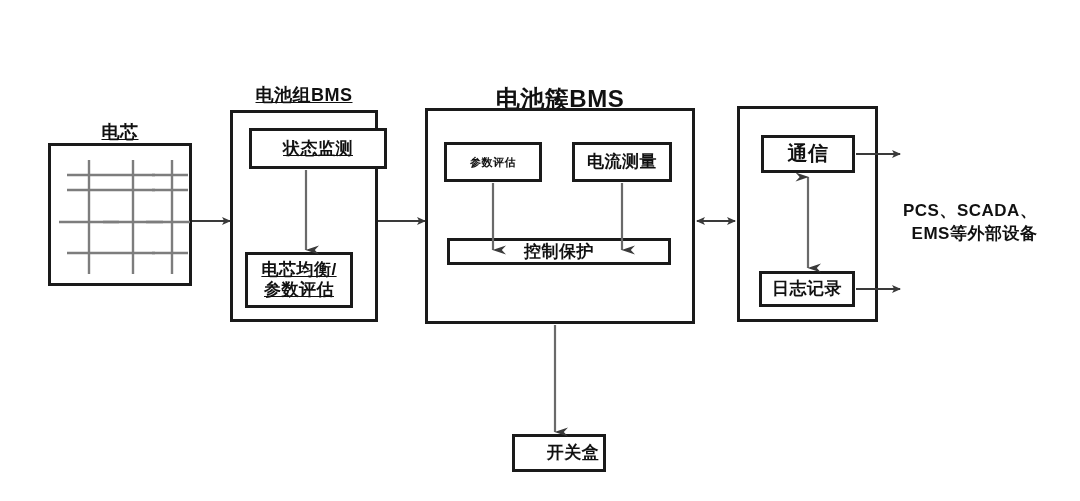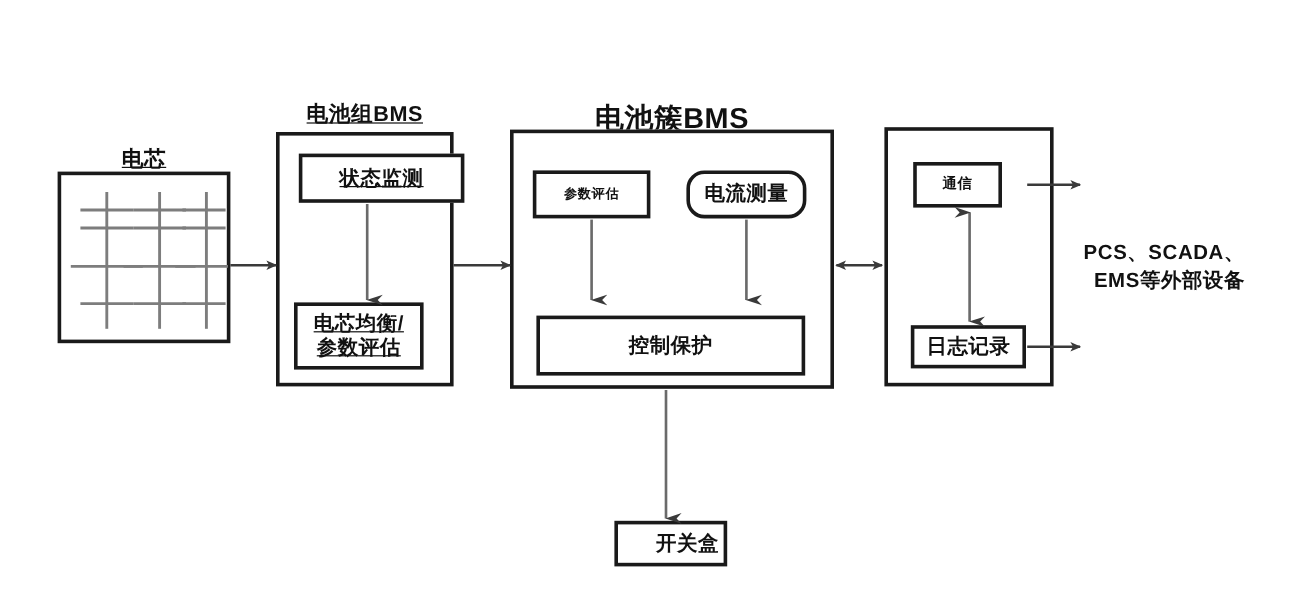--- a/index.html
+++ b/index.html
@@ -101,28 +101,28 @@
     <span>电芯均衡/</span>
     <span>参数评估</span>
   </div>
 
   <div class="group-title" style="left:425px; top:83px; width:270px; font-size:24px;">电池簇BMS</div>
 
   <div class="outer-box" style="left:425px; top:108px; width:270px; height:216px;"></div>
 
   <div class="inner-box" style="left:444px; top:142px; width:98px; height:40px; font-size:11px;">参数评估</div>
 
-  <div class="inner-box" style="left:572px; top:142px; width:100px; height:40px; font-size:17px;border-radius:15px;">电流测量</div>
-
-  <div class="inner-box" style="left:447px; top:263px; width:224px; height:50px; font-size:17px;">控制保护</div>
+  <div class="inner-box" style="left:572px; top:142px; width:100px; height:40px; font-size:17px;">电流测量</div>
+
+  <div class="inner-box" style="left:447px; top:238px; width:224px; height:27px; font-size:17px;">控制保护</div>
 
 
   <div class="outer-box" style="left:737px; top:106px; width:141px; height:216px;"></div>
 
-  <div class="inner-box" style="left:761px; top:135px; width:74px; height:38px; font-size:12px;">通信</div>
+  <div class="inner-box" style="left:761px; top:135px; width:94px; height:38px; font-size:20px;">通信</div>
 
   <div class="inner-box" style="left:759px; top:271px; width:96px; height:36px; font-size:17px;">日志记录</div>
 
   <div class="ext-label" style="left:903px; top:200px; font-size:17px;">
     <div>PCS、SCADA、</div>
     <div>EMS等外部设备</div>
   </div>
 
   <div class="inner-box" style="left:512px; top:434px; width:94px; height:38px; font-size:17px;padding-left:28px;">开关盒</div>
 

